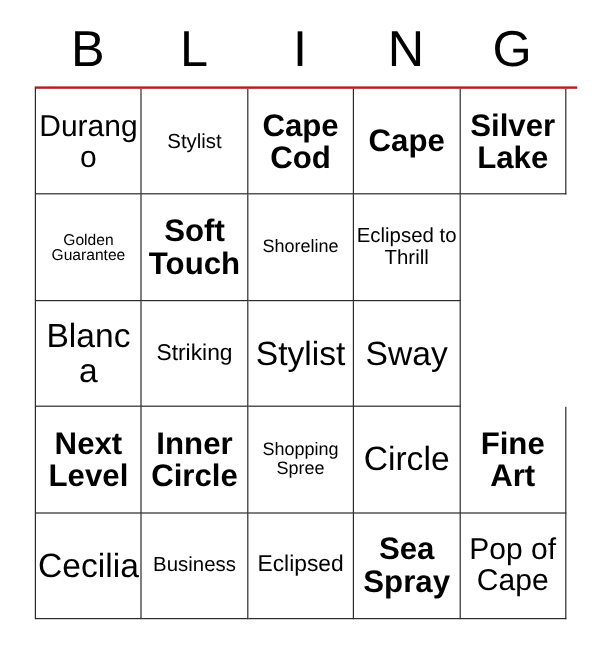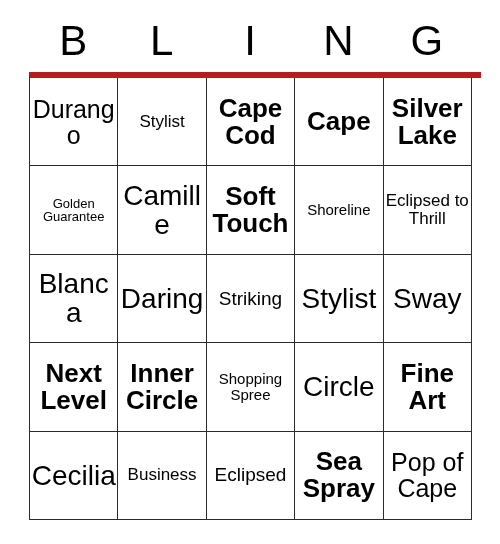--- a/index.html
+++ b/index.html
@@ -36,21 +36,21 @@
     line-height: 1;
     font-weight: 400;
     color: #000000;
     letter-spacing: 0px;
   }
 
   
   #grid {
     width: 452px;
     border-left: 1px solid #2b2b2b;
-    border-top: 6px solid #b91c1c;
+    border-top: 2px solid #b91c1c;
     box-sizing: border-box;
   }
   .grid-row {
     display: flex;
     width: 100%;
   }
   .cell {
     width: 88.4px;
     height: 88.4px;
     box-sizing: border-box;
@@ -109,38 +109,32 @@
         </div>
         <div class="cell">
           <span class="cell-text fs-xxl">Silver Lake</span>
         </div>
       </div>
       <div class="grid-row">
         <div class="cell">
           <span class="cell-text fs-xxs">Golden Guarantee</span>
         </div>
         <div class="cell">
-          <span class="cell-text fs-xl">Camille</span>
-        </div>
-        <div class="cell">
           <span class="cell-text fs-xxl">Soft Touch</span>
         </div>
         <div class="cell">
           <span class="cell-text fs-xs">Shoreline</span>
         </div>
         <div class="cell">
           <span class="cell-text fs-s">Eclipsed to Thrill</span>
         </div>
       </div>
       <div class="grid-row">
         <div class="cell">
           <span class="cell-text fs-xl">Blanca</span>
-        </div>
-        <div class="cell">
-          <span class="cell-text fs-xl">Daring</span>
         </div>
         <div class="cell">
           <span class="cell-text fs-m">Striking</span>
         </div>
         <div class="cell">
           <span class="cell-text fs-xl">Stylist</span>
         </div>
         <div class="cell">
           <span class="cell-text fs-xl">Sway</span>
         </div>

